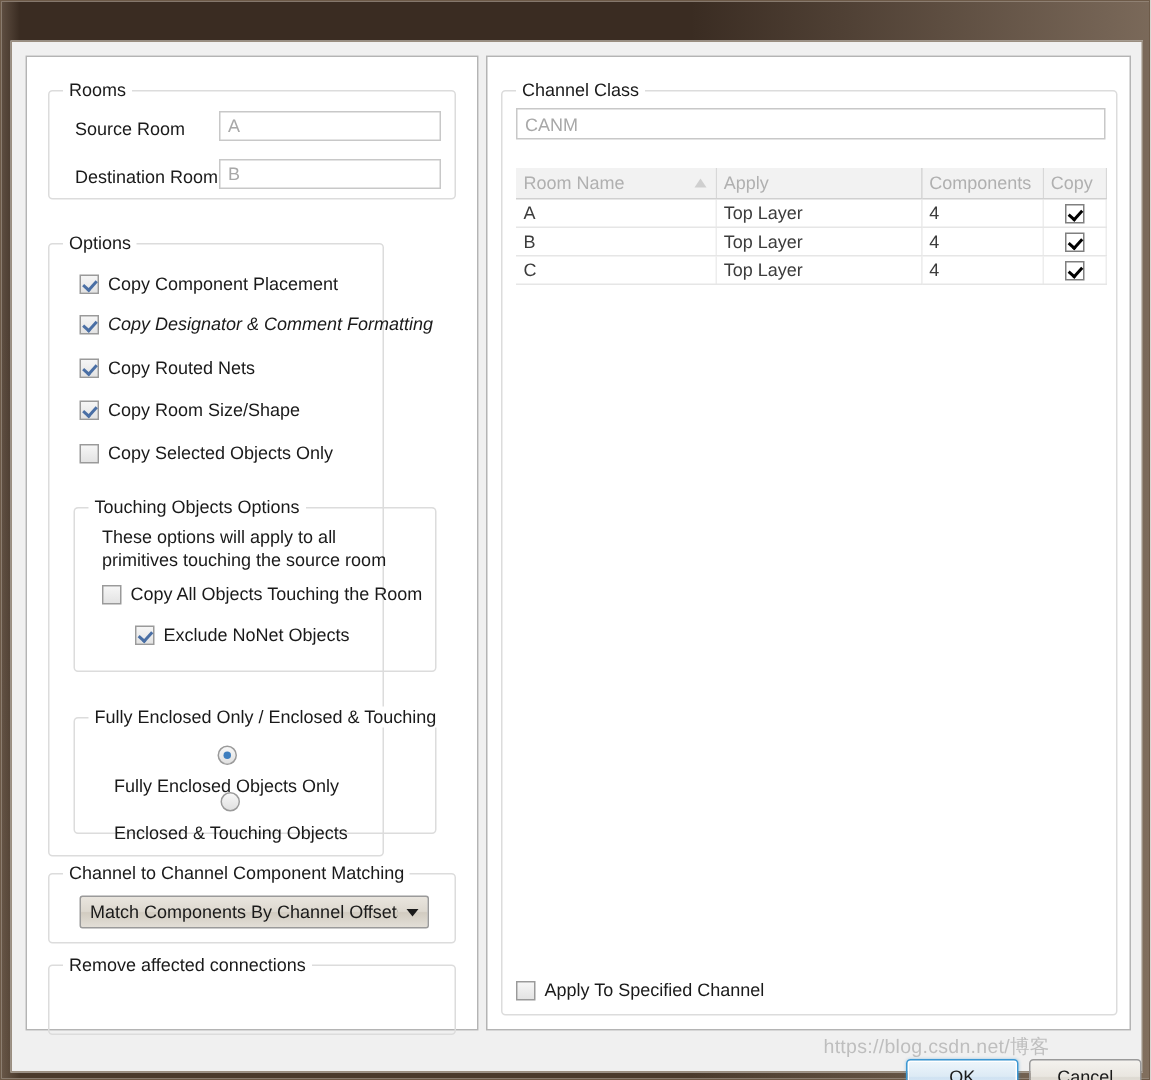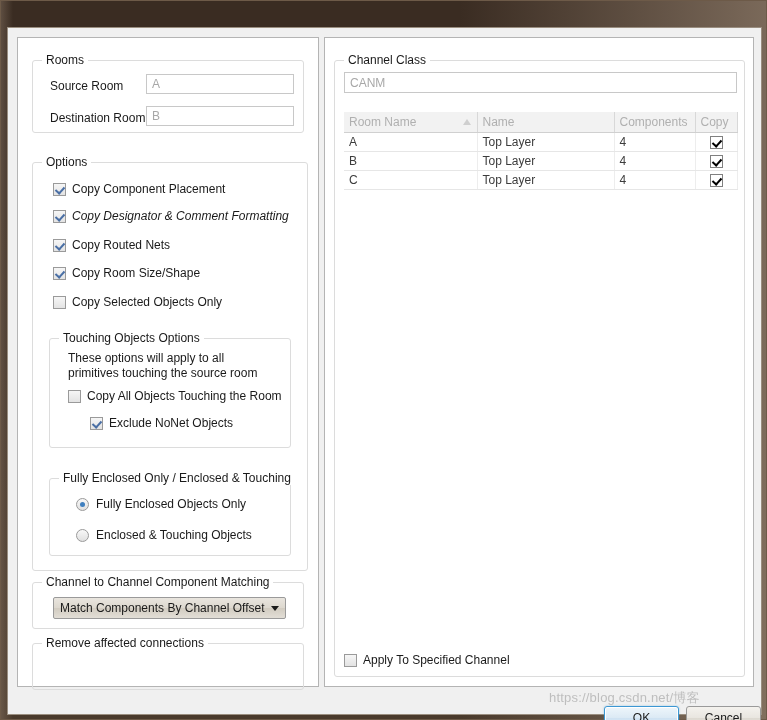--- a/index.html
+++ b/index.html
@@ -172,20 +172,21 @@
   .cb-label { font-size: 12px; color: #1a1a1a; }
 
   
   .rd-row {
     position: absolute;
     display: flex;
     align-items: center;
     gap: 7px;
     cursor: pointer;
     white-space: nowrap;
+    flex-direction: column;
   }
   .rd-box {
     width: 13px;
     height: 13px;
     box-sizing: border-box;
     border: 1px solid #9a9a9a;
     border-radius: 50%;
     background: linear-gradient(to bottom, #f8f8f8 0%, #e0e0e0 100%);
     position: relative;
     flex: 0 0 auto;
@@ -360,21 +361,21 @@
     <div class="panel panel-left">
 
       <div class="group" style="left:14px; top:22px; width:272px; height:73px;">
         <span class="group-title">Rooms</span>
         <span class="lbl" style="left:17px; top:18px;">Source Room</span>
         <input class="txtinput" style="left: 113px; top: 13px; width: 148px; height: 20px;" readonly="" placeholder="A">
         <span class="lbl" style="left:17px; top:50px;">Destination Room</span>
         <input class="txtinput" style="left: 113px; top: 45px; width: 148px; height: 20px;" readonly="" placeholder="B">
       </div>
 
-      <div class="group" style="left:14px; top:124px; width:276px; height:409px;padding-left:24px;">
+      <div class="group" style="left:14px; top:124px; width:224px; height:409px;padding-left:24px;">
         <span class="group-title">Options</span>
 
         <div class="cb-row" style="left:20px; top:19px;">
           <span class="cb-box checked"></span>
           <span class="cb-label">Copy Component Placement</span>
         </div>
 
         <div class="cb-row" style="left:20px; top:46px;font-style:italic;">
           <span class="cb-box checked"></span>
           <span class="cb-label">Copy Designator &amp; Comment Formatting</span>
@@ -453,21 +454,21 @@
             <col style="width:81px;">
             <col style="width:42px;">
           </colgroup>
           <thead>
             <tr>
               <th class="sorted">
                 <span>Room Name</span>
                 <span class="sort-arrow"></span>
               </th>
               <th>
-                <span>Name</span>
+                <span>Apply</span>
               </th>
               <th>
                 <span></span>
               </th>
               <th>
                 <span>Components</span>
               </th>
               <th>
                 <span>Copy</span>
               </th>

